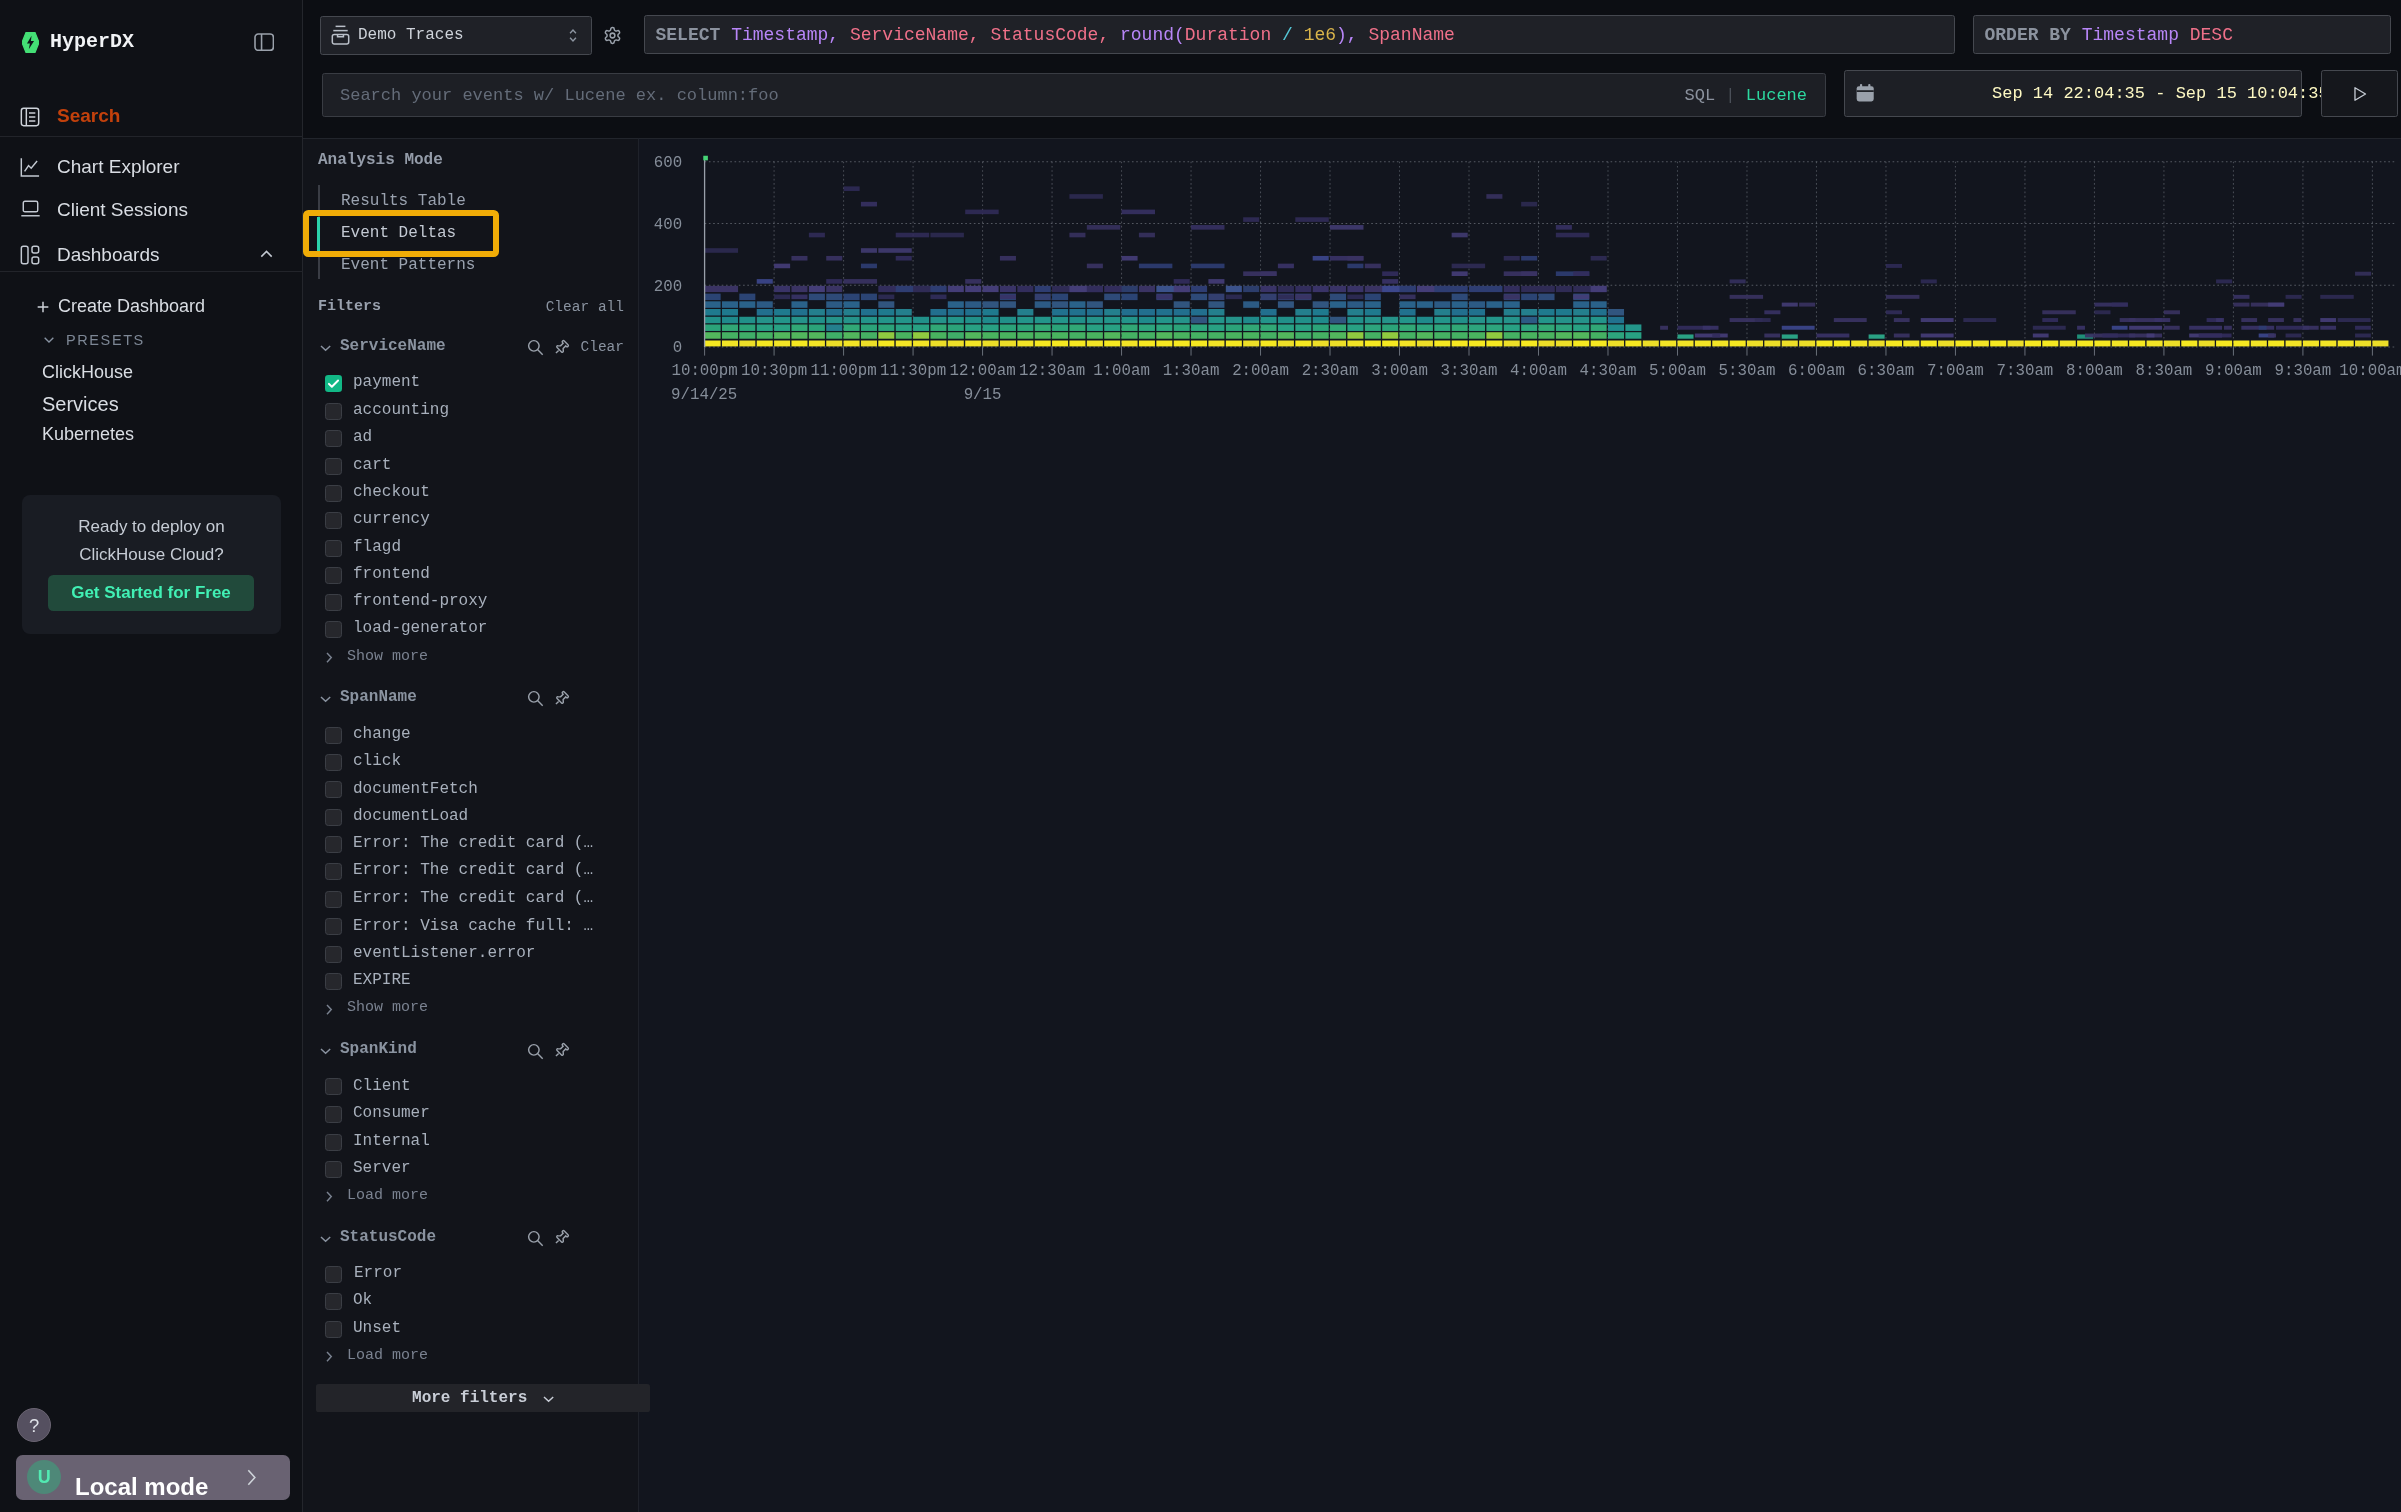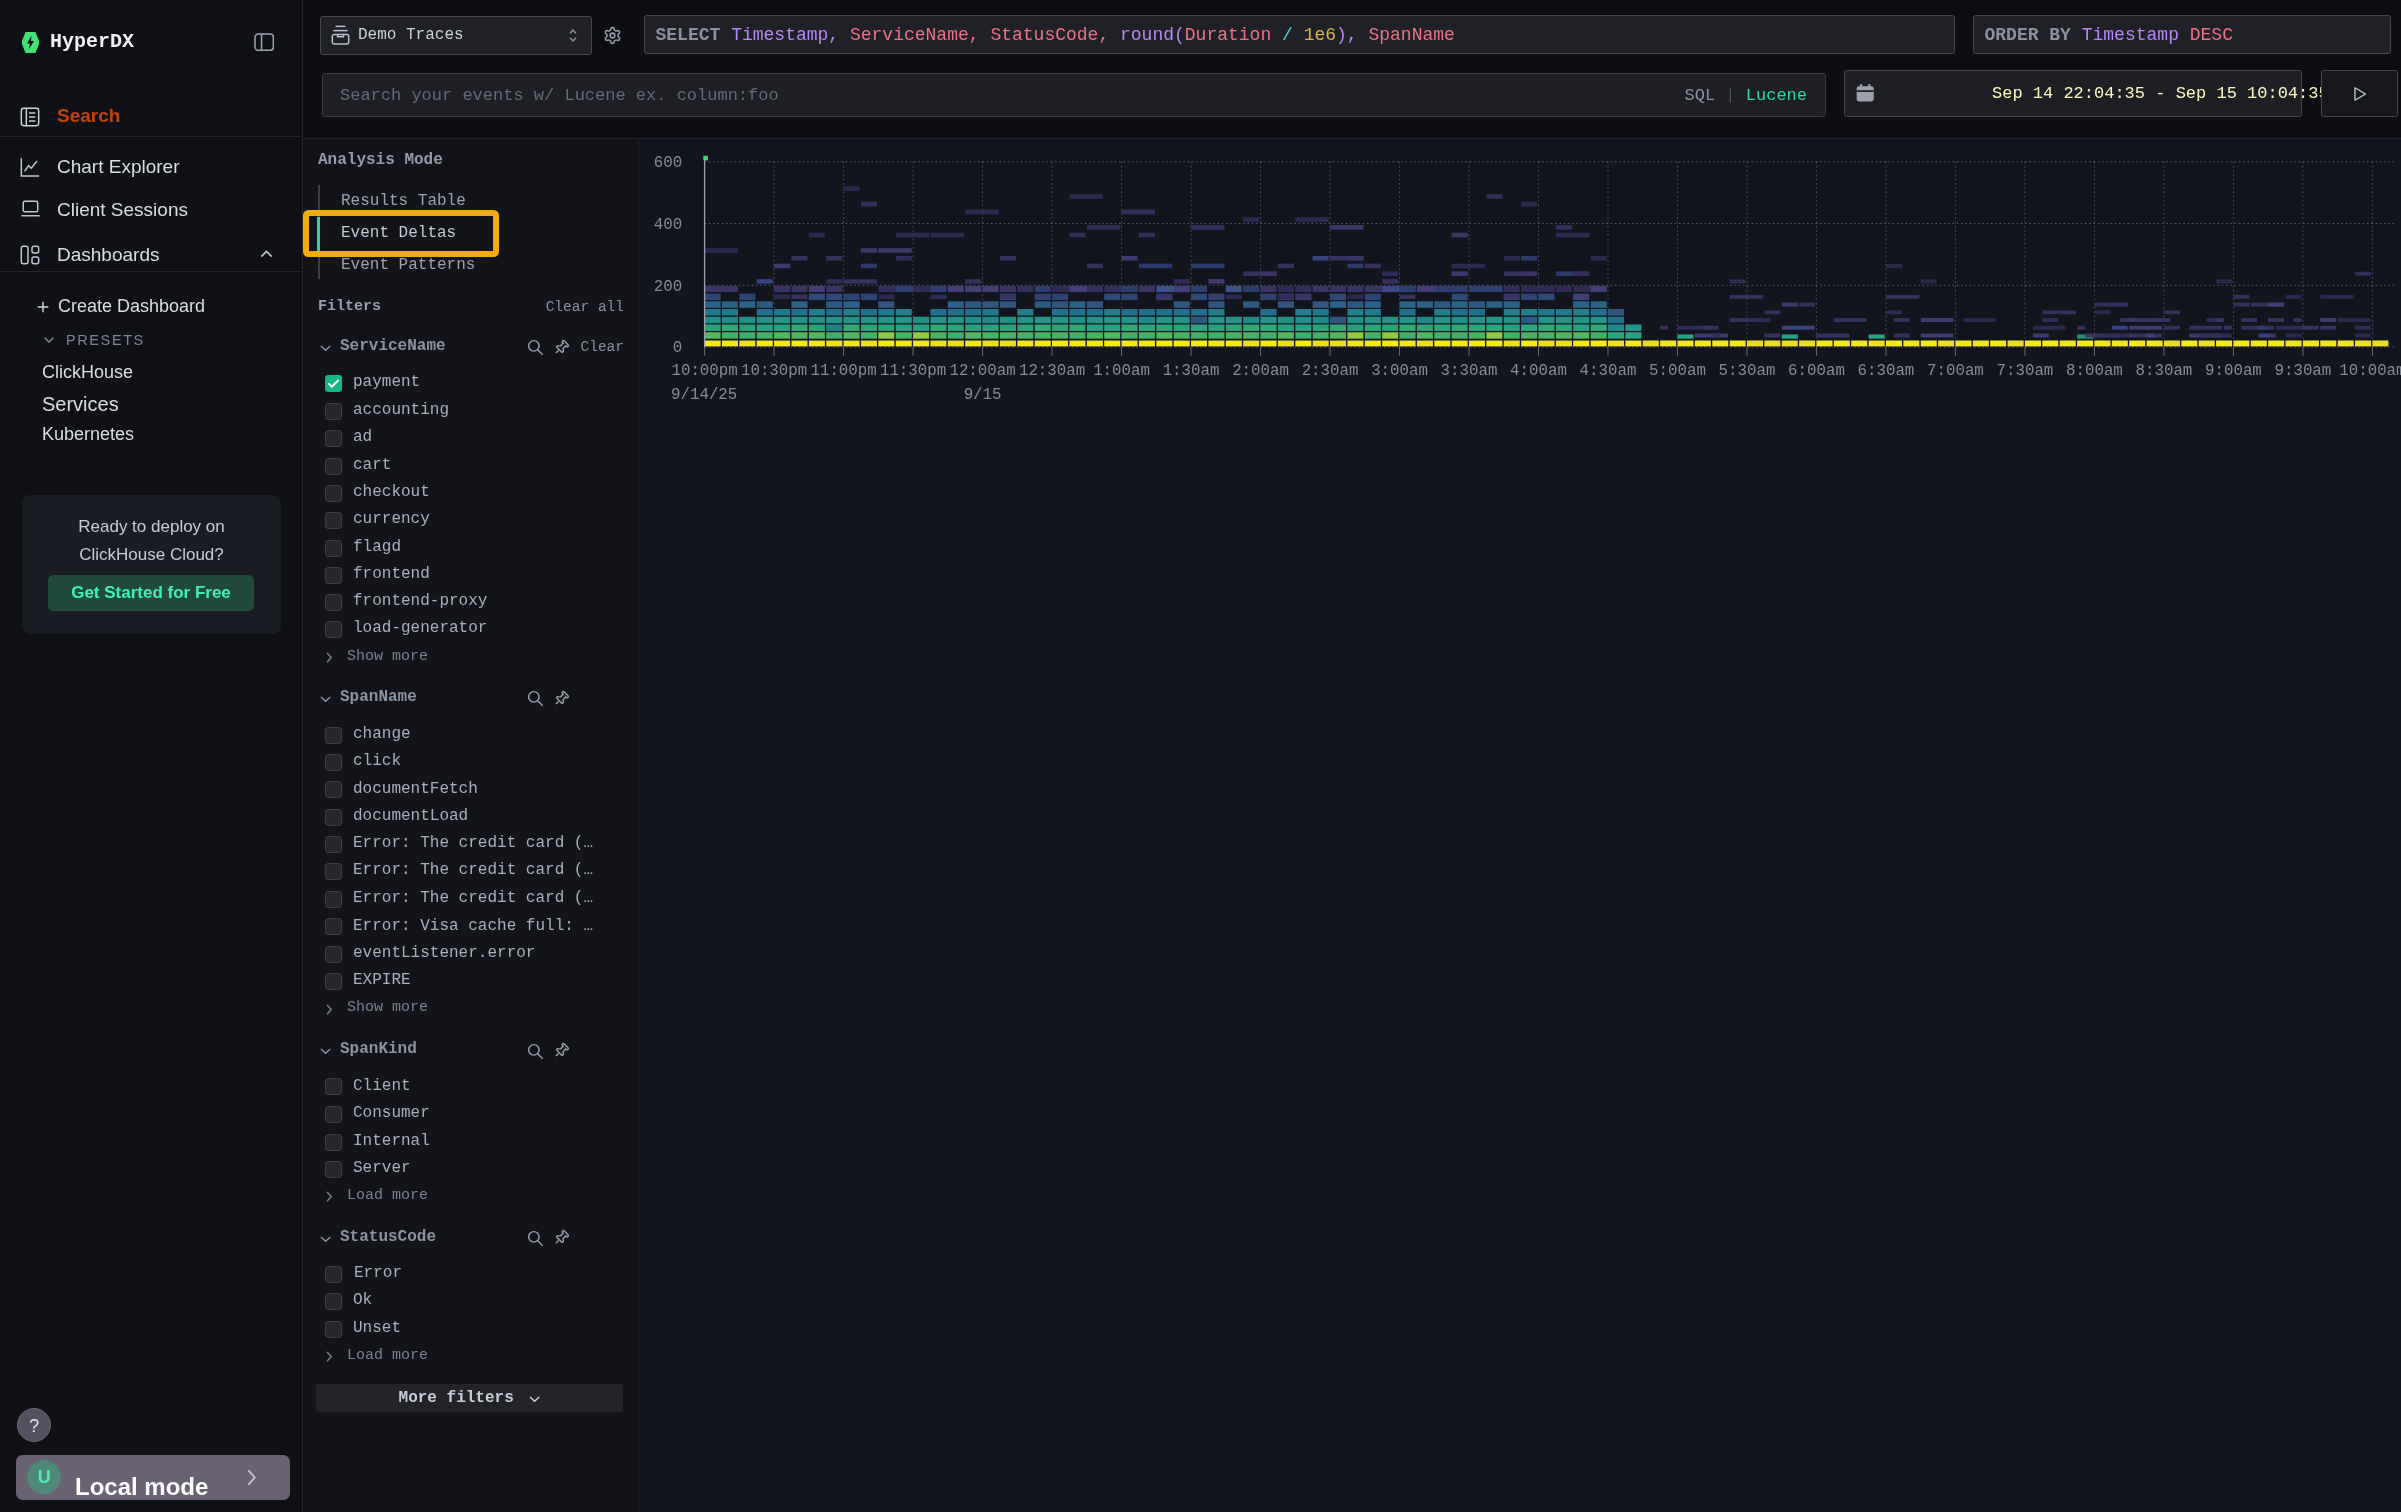--- a/index.html
+++ b/index.html
@@ -254,21 +254,21 @@
 <div class="abs" style="left:325px;top:1266px;width:17px;height:17px;border-radius:3.3px;background:#26272c;border:1px solid #3b3e45"></div>
 <div class="abs lbl" style="left:354px;top:1264px">Error</div>
 <div class="abs" style="left:325px;top:1293px;width:17px;height:17px;border-radius:3.3px;background:#26272c;border:1px solid #3b3e45"></div>
 <div class="abs lbl" style="left:353px;top:1291px">Ok</div>
 <div class="abs" style="left:325px;top:1321px;width:17px;height:17px;border-radius:3.3px;background:#26272c;border:1px solid #3b3e45"></div>
 <div class="abs lbl" style="left:353px;top:1319px">Unset</div>
 <svg class="abs" style="left:326px;top:1351px" width="6.6" height="11.2" viewBox="0 0 10 17" fill="none" stroke="#7a8290" stroke-width="2.2">
     <path d="M1.5 1.5 L8 8.5 L1.5 15.5"></path>
   </svg>
 <div class="abs more" style="left:347px;top:1347px">Load more</div>
-<div class="abs" style="left:316px;top:1384px;width:307px;height:28px;background:#232429;border-radius:2.6px;text-align:center">
+<div class="abs" style="left:316px;top:1384px;width:334px;height:28px;background:#232429;border-radius:2.6px;text-align:center">
 <span style="font:bold 16px 'Liberation Mono',monospace;color:#c9ced7;line-height:28px">More filters</span>
 <svg style="margin-left:9.2px;vertical-align:middle" width="11.2" height="6.6" viewBox="0 0 17 10" fill="none" stroke="#c9ced7" stroke-width="2.2">
       <path d="M1.5 1.5 L8.5 8 L15.5 1.5"></path>
     </svg></div>
 <svg class="abs" style="left:638px;top:138px" width="1763" height="309" viewBox="0 0 2681 470">
 <style>.axt{font:24px "Liberation Mono",monospace;fill:#858d99}</style>
 <line x1="101.0" y1="36.0" x2="2673" y2="36.0" stroke="#8a9099" stroke-opacity="0.55" stroke-width="1.6" stroke-dasharray="2.5 4"></line>
 <line x1="101.0" y1="130.0" x2="2673" y2="130.0" stroke="#8a9099" stroke-opacity="0.55" stroke-width="1.6" stroke-dasharray="2.5 4"></line>
 <line x1="101.0" y1="224.0" x2="2673" y2="224.0" stroke="#8a9099" stroke-opacity="0.55" stroke-width="1.6" stroke-dasharray="2.5 4"></line>
 <line x1="101.0" y1="318.0" x2="2673" y2="318.0" stroke="#8a9099" stroke-opacity="0.55" stroke-width="1.6" stroke-dasharray="2.5 4"></line>

